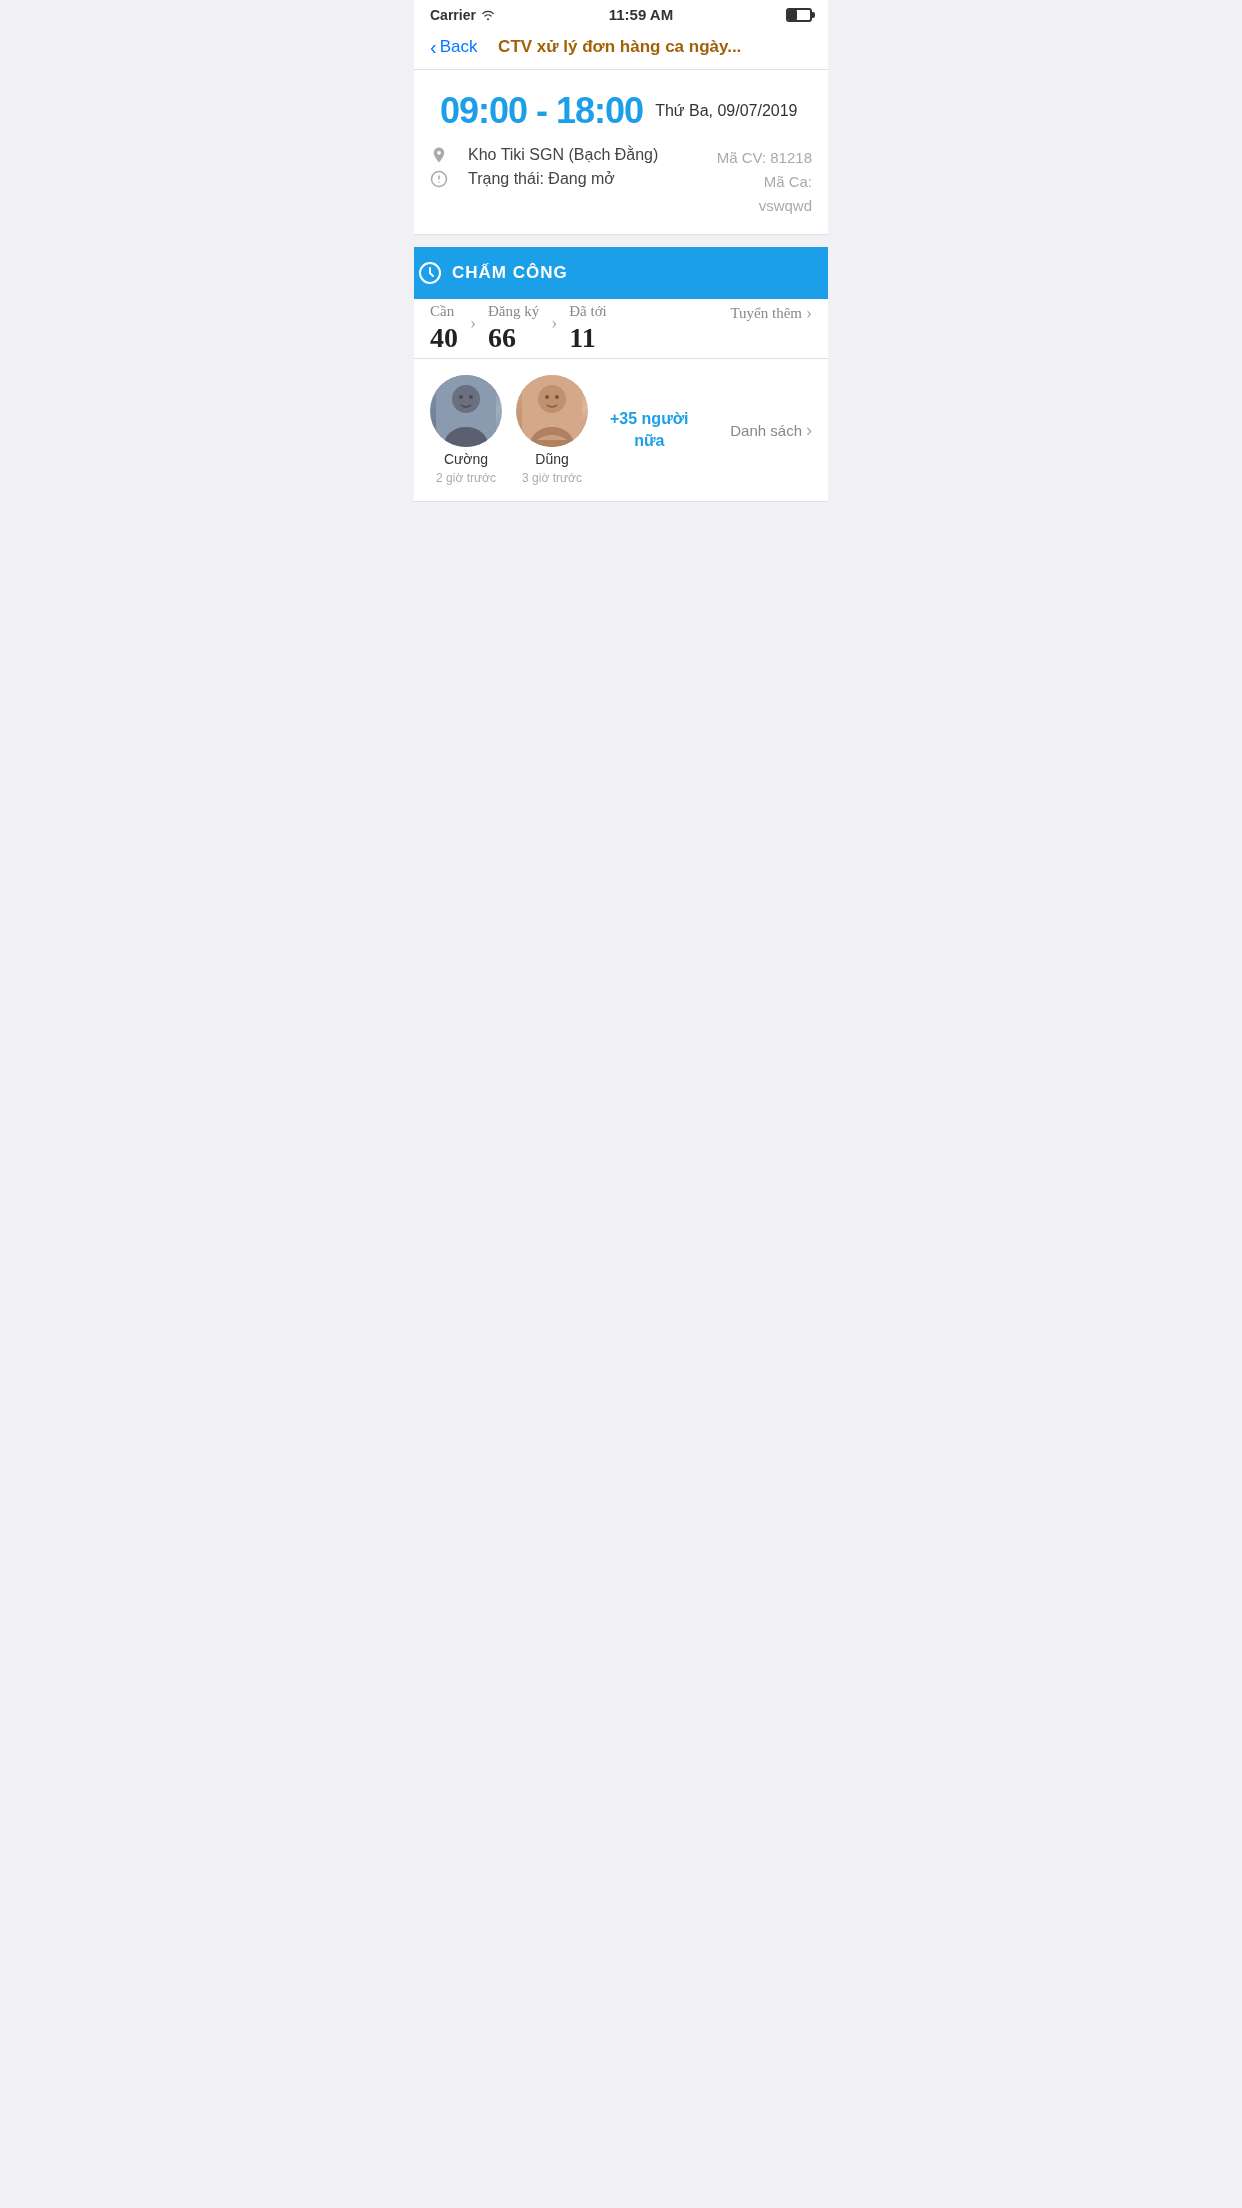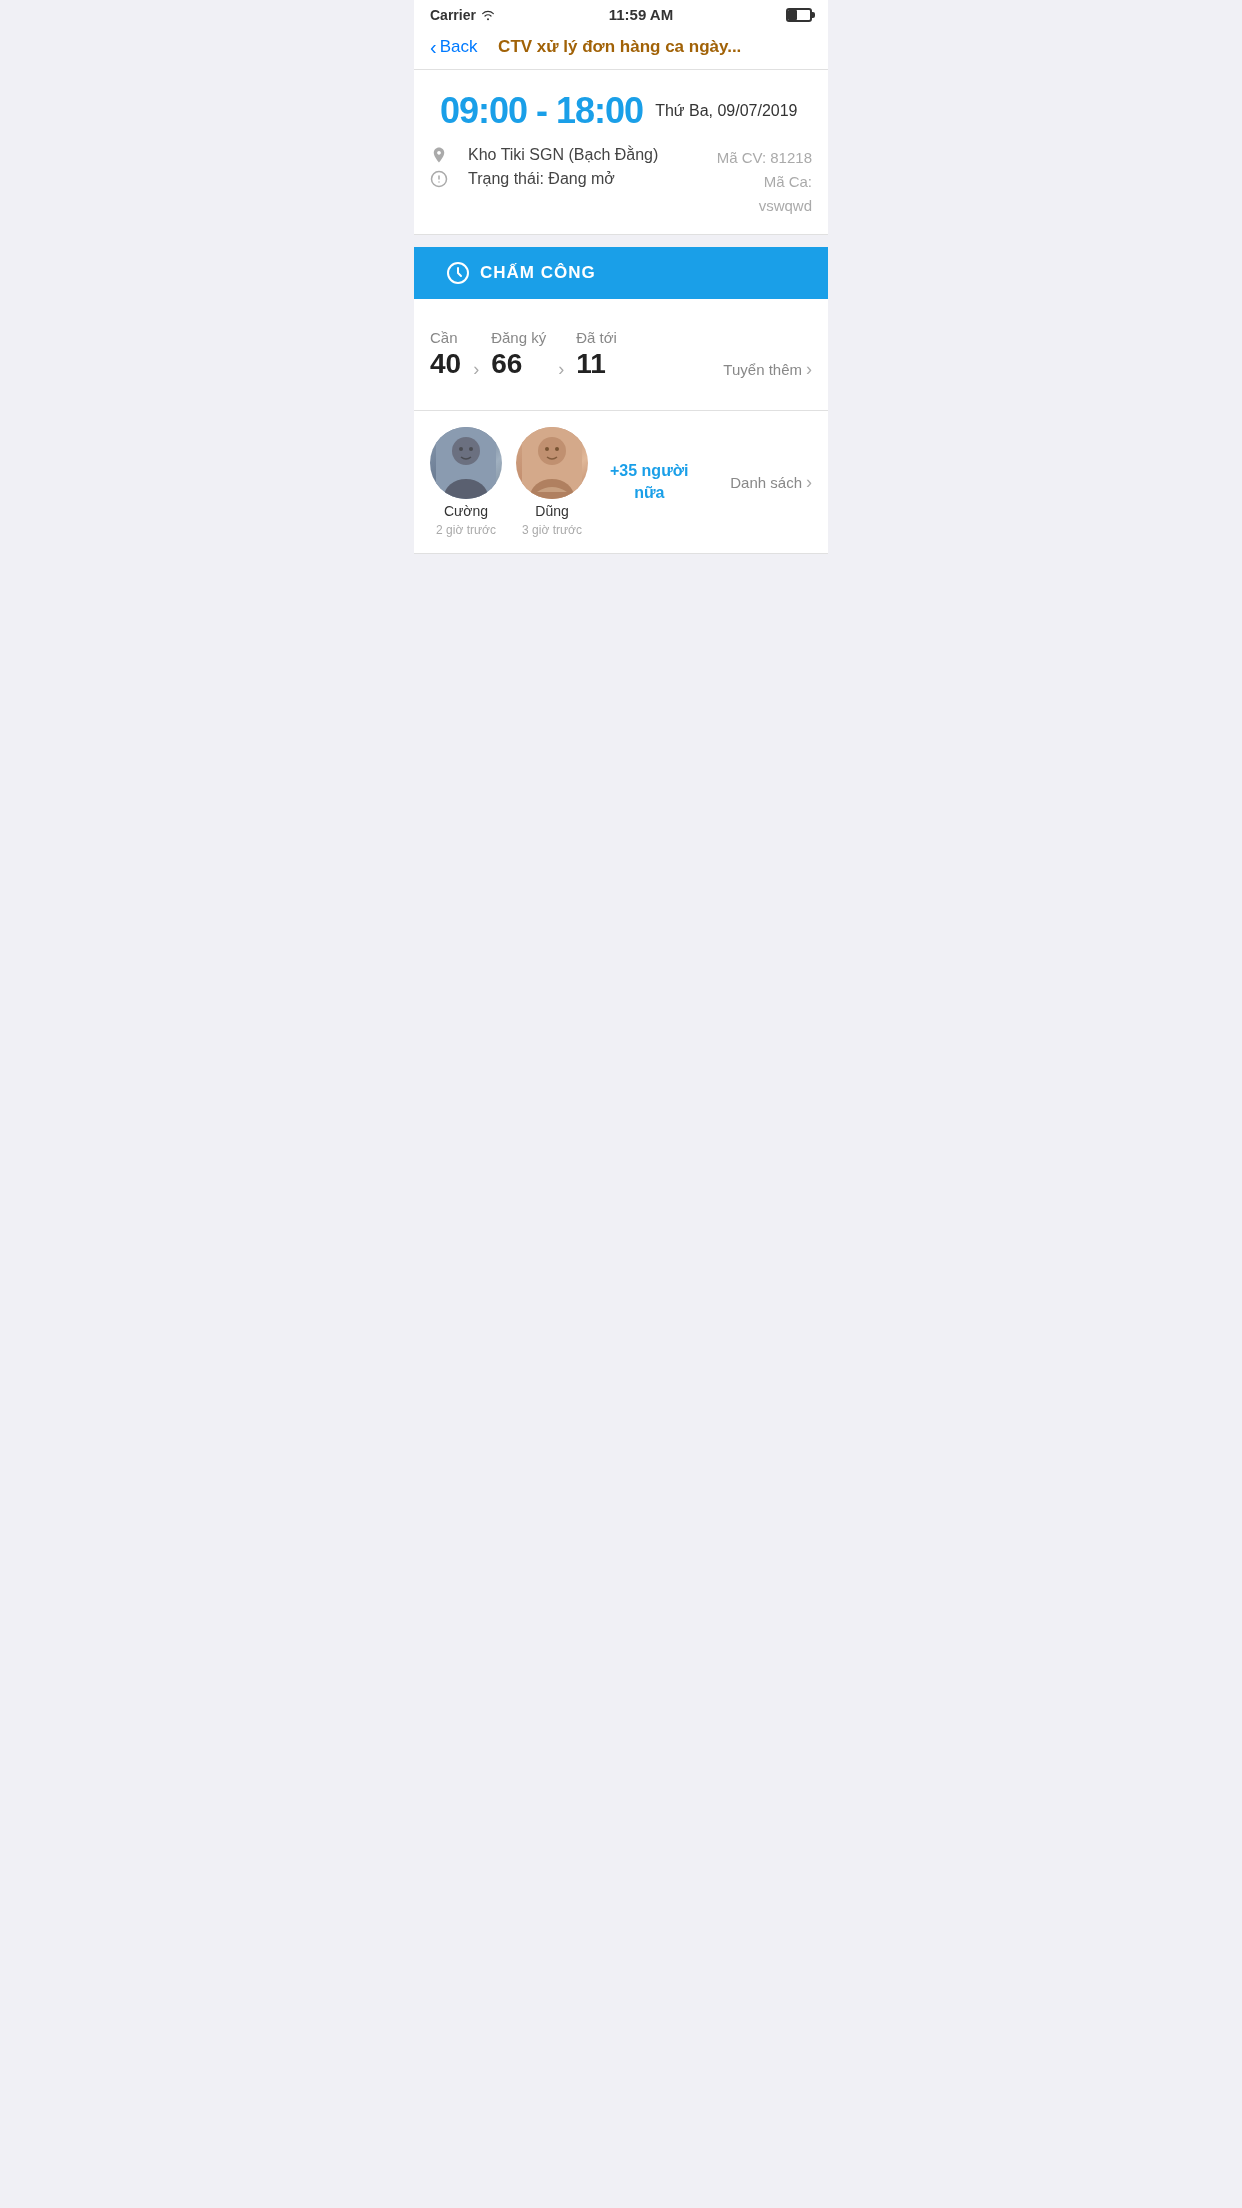--- a/index.html
+++ b/index.html
@@ -147,21 +147,21 @@
       height: 18px;
       flex-shrink: 0;
     }
 
     
     .cham-cong-banner {
       display: flex;
       align-items: center;
       gap: 10px;
       background: #1a9fe8;
-      padding: 14px 32px;
+      padding: 14px 4px;
       margin-top: 12px;
     }
     .clock-icon {
       width: 24px;
       height: 24px;
       flex-shrink: 0;
     }
     .cham-cong-label {
       font-size: 17px;
       font-weight: 700;
@@ -169,22 +169,23 @@
       letter-spacing: 1px;
     }
 
     
     .stats-section {
       background: #fff;
       border-bottom: 1px solid #e0e0e0;
     }
     .stats-row {
       display: flex;
-      align-items: flex-end;
-      padding: 30px 16px;
+      align-items: flex-start;
+      padding: 4px 16px;
+      font-family: Liberation Serif, serif;
     }
     .stat-item {
       display: flex;
       flex-direction: column;
       align-items: flex-start;
     }
     .stat-label {
       font-size: 15px;
       color: #888;
       margin-bottom: 2px;

